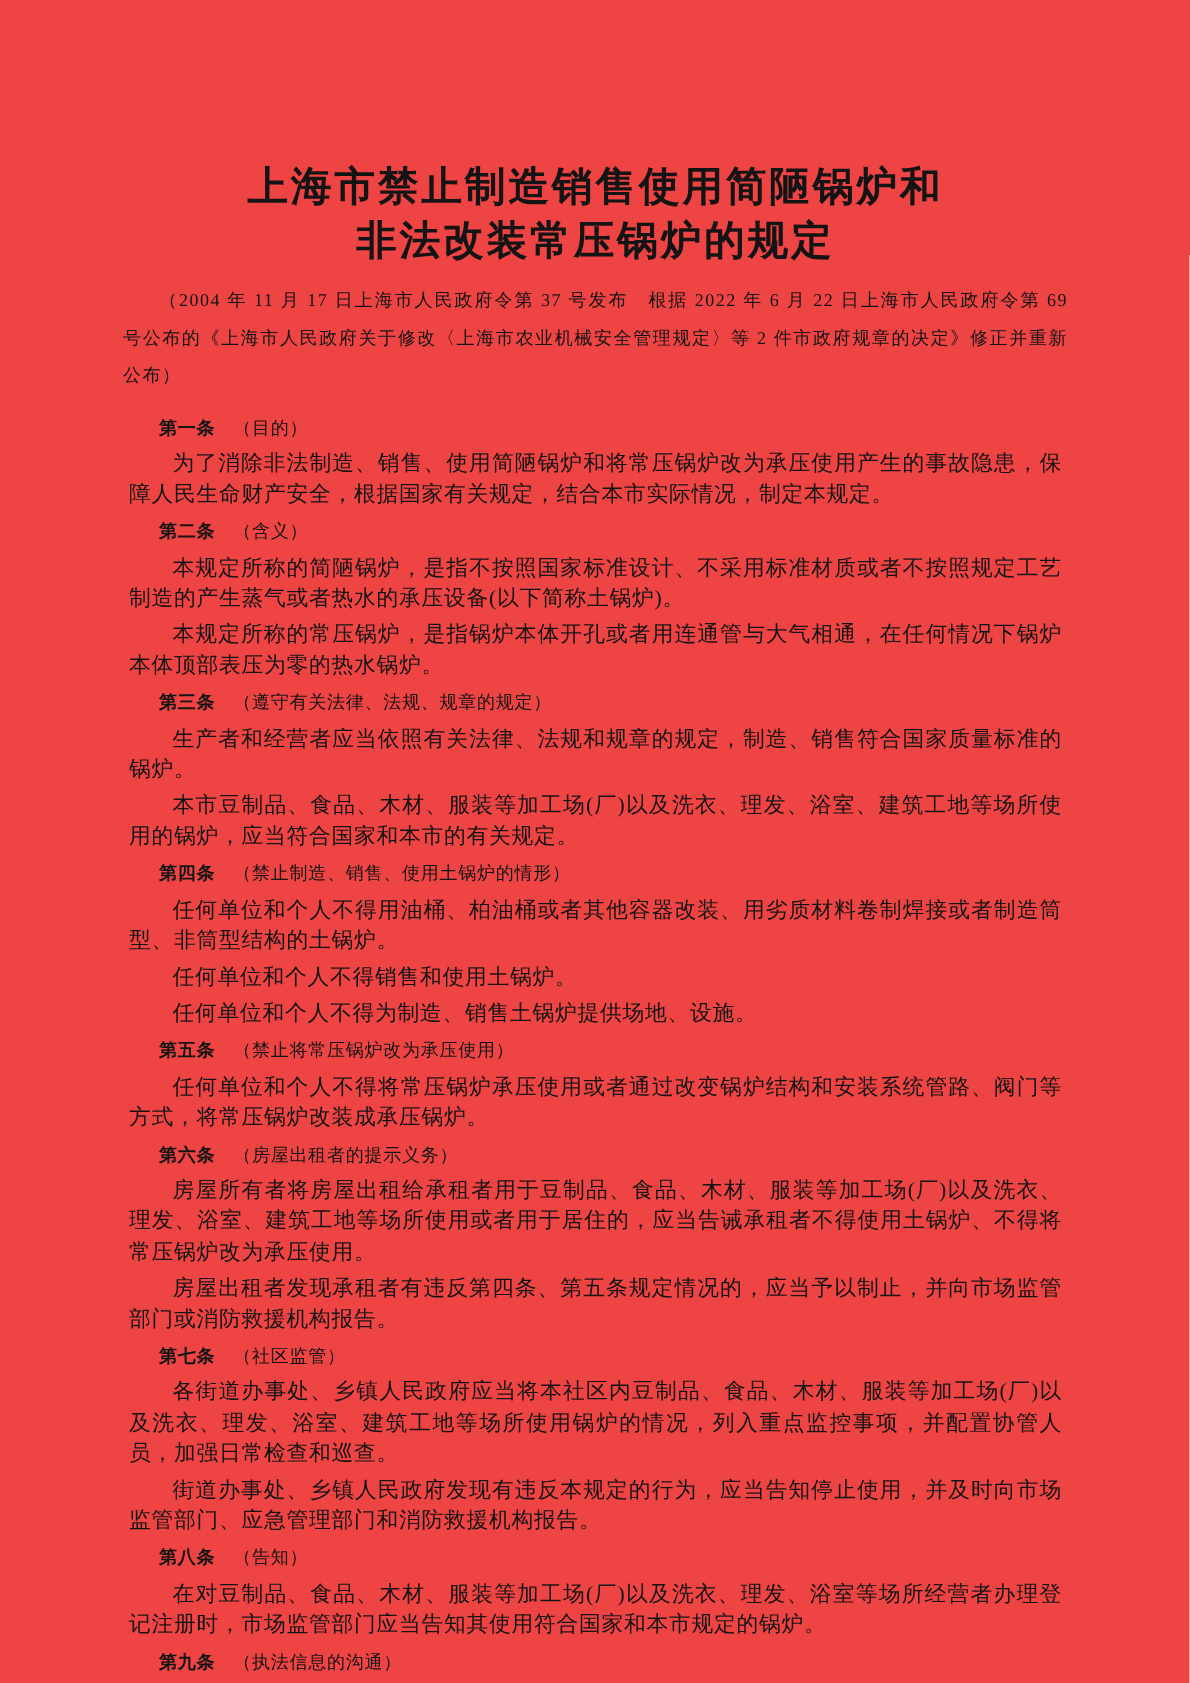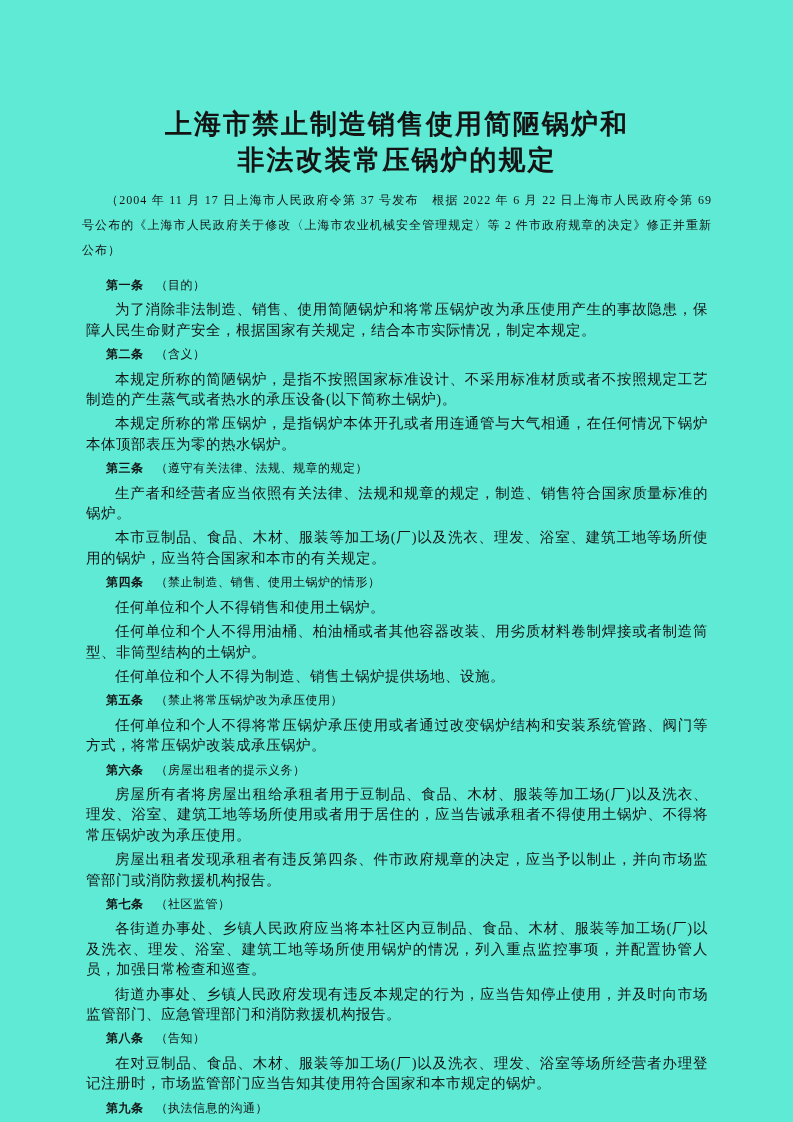--- a/index.html
+++ b/index.html
@@ -1,21 +1,21 @@
 <!DOCTYPE html>
 <html><head>
 <meta charset="utf-8">
 <style>
   html, body { margin: 0; padding: 0; background: #e9e9e9; }
   .page {
     position: relative;
     width: 793px;
     height: 1122px;
     margin: 0 auto;
-    background: #5eead4;
+    background: #ef4444;
     box-sizing: border-box;
     padding: 106px 81px 0 82px;
     color: #141414;
     font-family: "Liberation Serif", serif;
     overflow: hidden;
   }
   .title {
     margin: 0 0 10px 0;
     font-size: 27px;
     font-weight: 700;
@@ -95,30 +95,30 @@
 
     <h2 class="article-heading"><span class="art-num">第二条</span><span class="art-cap">（含义）</span></h2>
     <p class="para">本规定所称的简陋锅炉，是指不按照国家标准设计、不采用标准材质或者不按照规定工艺制造的产生蒸气或者热水的承压设备(以下简称土锅炉)。</p>
     <p class="para">本规定所称的常压锅炉，是指锅炉本体开孔或者用连通管与大气相通，在任何情况下锅炉本体顶部表压为零的热水锅炉。</p>
 
     <h2 class="article-heading"><span class="art-num">第三条</span><span class="art-cap">（遵守有关法律、法规、规章的规定）</span></h2>
     <p class="para">生产者和经营者应当依照有关法律、法规和规章的规定，制造、销售符合国家质量标准的锅炉。</p>
     <p class="para">本市豆制品、食品、木材、服装等加工场(厂)以及洗衣、理发、浴室、建筑工地等场所使用的锅炉，应当符合国家和本市的有关规定。</p>
 
     <h2 class="article-heading"><span class="art-num">第四条</span><span class="art-cap">（禁止制造、销售、使用土锅炉的情形）</span></h2>
+    <p class="para">任何单位和个人不得用油桶、柏油桶或者其他容器改装、用劣质材料卷制焊接或者制造筒型、非筒型结构的土锅炉。</p>
     <p class="para">任何单位和个人不得销售和使用土锅炉。</p>
-    <p class="para">任何单位和个人不得用油桶、柏油桶或者其他容器改装、用劣质材料卷制焊接或者制造筒型、非筒型结构的土锅炉。</p>
     <p class="para">任何单位和个人不得为制造、销售土锅炉提供场地、设施。</p>
 
     <h2 class="article-heading"><span class="art-num">第五条</span><span class="art-cap">（禁止将常压锅炉改为承压使用）</span></h2>
     <p class="para">任何单位和个人不得将常压锅炉承压使用或者通过改变锅炉结构和安装系统管路、阀门等方式，将常压锅炉改装成承压锅炉。</p>
 
     <h2 class="article-heading"><span class="art-num">第六条</span><span class="art-cap">（房屋出租者的提示义务）</span></h2>
     <p class="para">房屋所有者将房屋出租给承租者用于豆制品、食品、木材、服装等加工场(厂)以及洗衣、理发、浴室、建筑工地等场所使用或者用于居住的，应当告诫承租者不得使用土锅炉、不得将常压锅炉改为承压使用。</p>
-    <p class="para">房屋出租者发现承租者有违反第四条、件市政府规章的决定，应当予以制止，并向市场监管部门或消防救援机构报告。</p>
+    <p class="para">房屋出租者发现承租者有违反第四条、第五条规定情况的，应当予以制止，并向市场监管部门或消防救援机构报告。</p>
 
     <h2 class="article-heading"><span class="art-num">第七条</span><span class="art-cap">（社区监管）</span></h2>
     <p class="para">各街道办事处、乡镇人民政府应当将本社区内豆制品、食品、木材、服装等加工场(厂)以及洗衣、理发、浴室、建筑工地等场所使用锅炉的情况，列入重点监控事项，并配置协管人员，加强日常检查和巡查。</p>
     <p class="para">街道办事处、乡镇人民政府发现有违反本规定的行为，应当告知停止使用，并及时向市场监管部门、应急管理部门和消防救援机构报告。</p>
 
     <h2 class="article-heading"><span class="art-num">第八条</span><span class="art-cap">（告知）</span></h2>
     <p class="para">在对豆制品、食品、木材、服装等加工场(厂)以及洗衣、理发、浴室等场所经营者办理登记注册时，市场监管部门应当告知其使用符合国家和本市规定的锅炉。</p>
 
     <h2 class="article-heading"><span class="art-num">第九条</span><span class="art-cap">（执法信息的沟通）</span></h2>
     <p class="para">市场监管部门应当及时将查处豆制品、食品、木材、服装等加工场(厂)以及洗衣、理发、浴室等场所使用土锅炉和将常压锅炉改为承压使用的情况，通知街道办事处、乡镇人民政府。</p>

